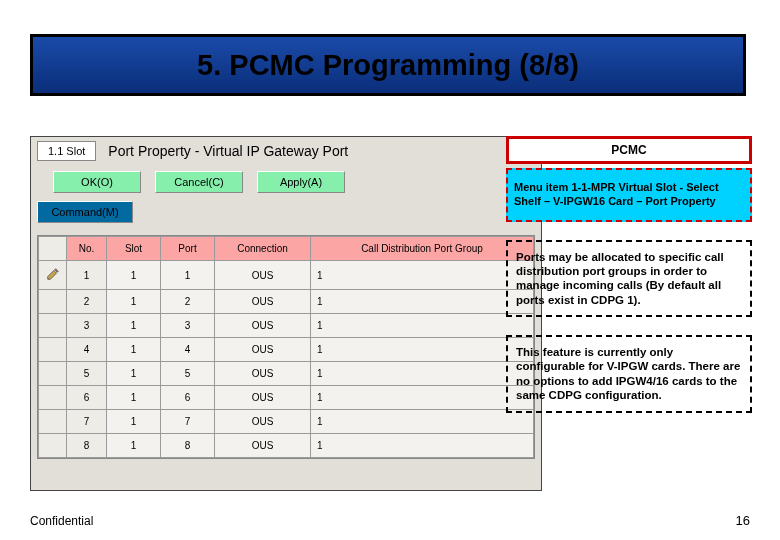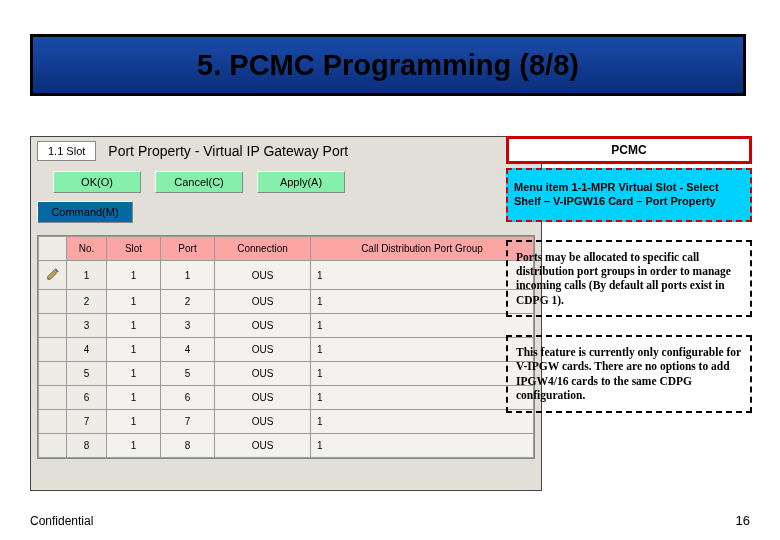--- a/index.html
+++ b/index.html
@@ -59,21 +59,21 @@
     border: 3px solid #c00; background: #fff; text-align:center; padding: 4px 0;
     font-size: 12px; font-weight: bold;
   }
   .menu-box {
     margin-top: 4px;
     border: 2px dashed #c00; background: #00d2ff; text-align:left; padding: 11px 6px;
     font-size: 11px; font-weight: bold; line-height: 1.25;
   }
   .note-box {
     margin-top: 18px;
-    border: 2px dashed #000; padding: 8px 8px; font-size: 11.5px; font-weight: bold; line-height: 1.25; font-family: Liberation Serif, serif;
+    border: 2px dashed #000; padding: 8px 8px; font-size: 11.5px; font-weight: bold; line-height: 1.25;
   }
   .footer-left {
     position: absolute; bottom: 12px; left: 30px; font-size: 12px;
   }
   .footer-right {
     position: absolute; bottom: 12px; right: 30px; font-size: 13px; text-align: center;
   }
   svg.pencil-icon { width: 14px; height: 14px; }
 </style>
 </head>

